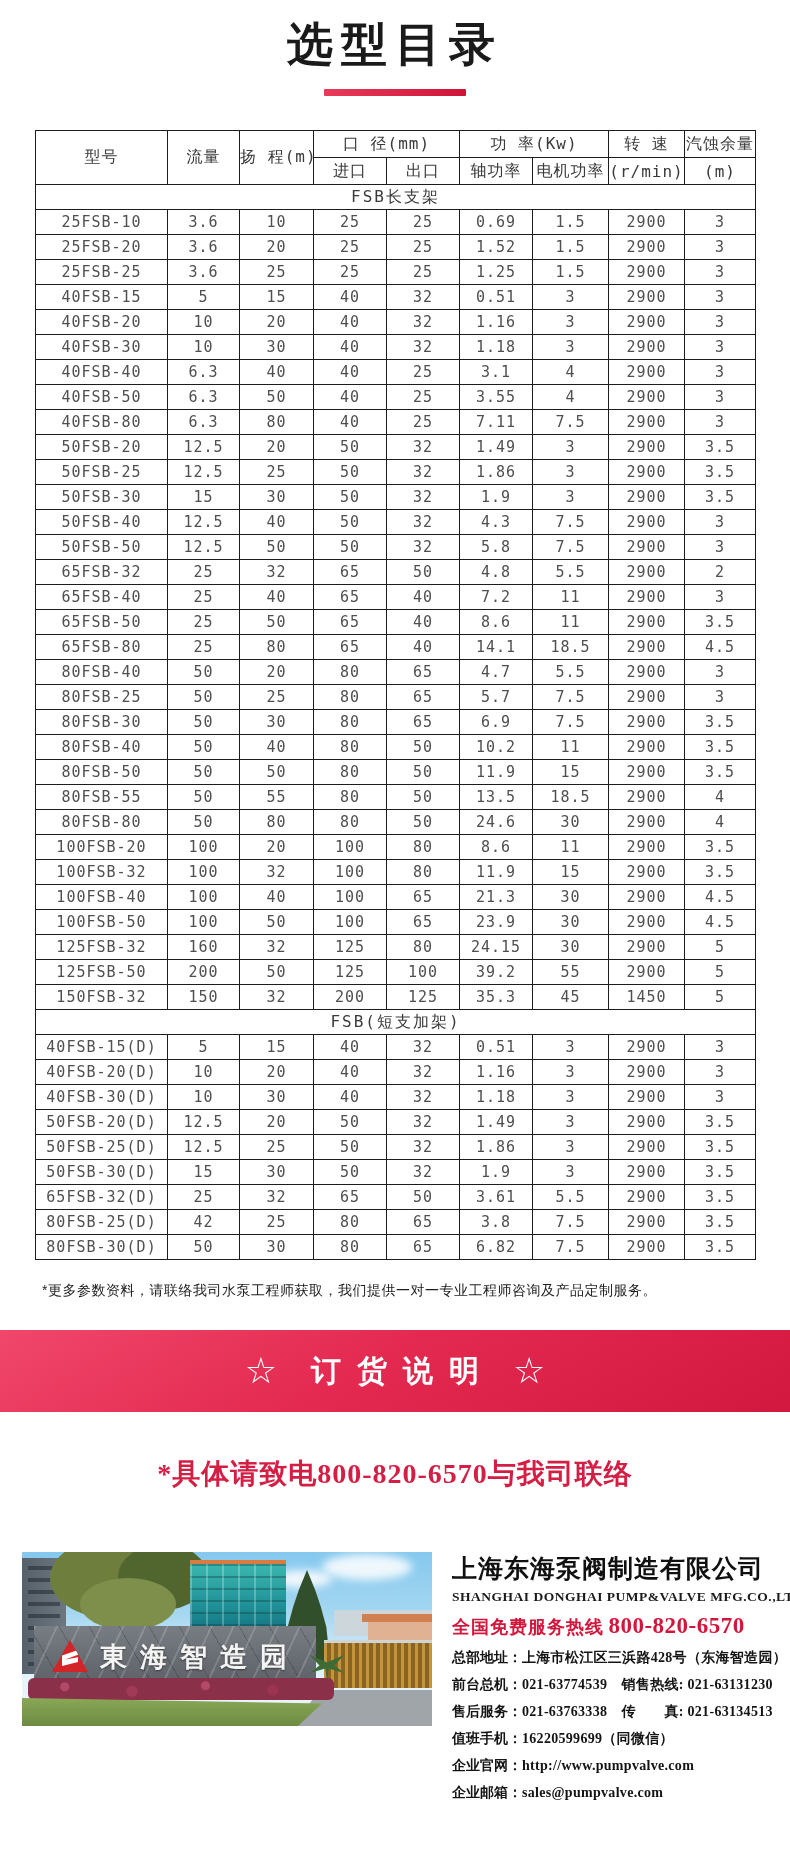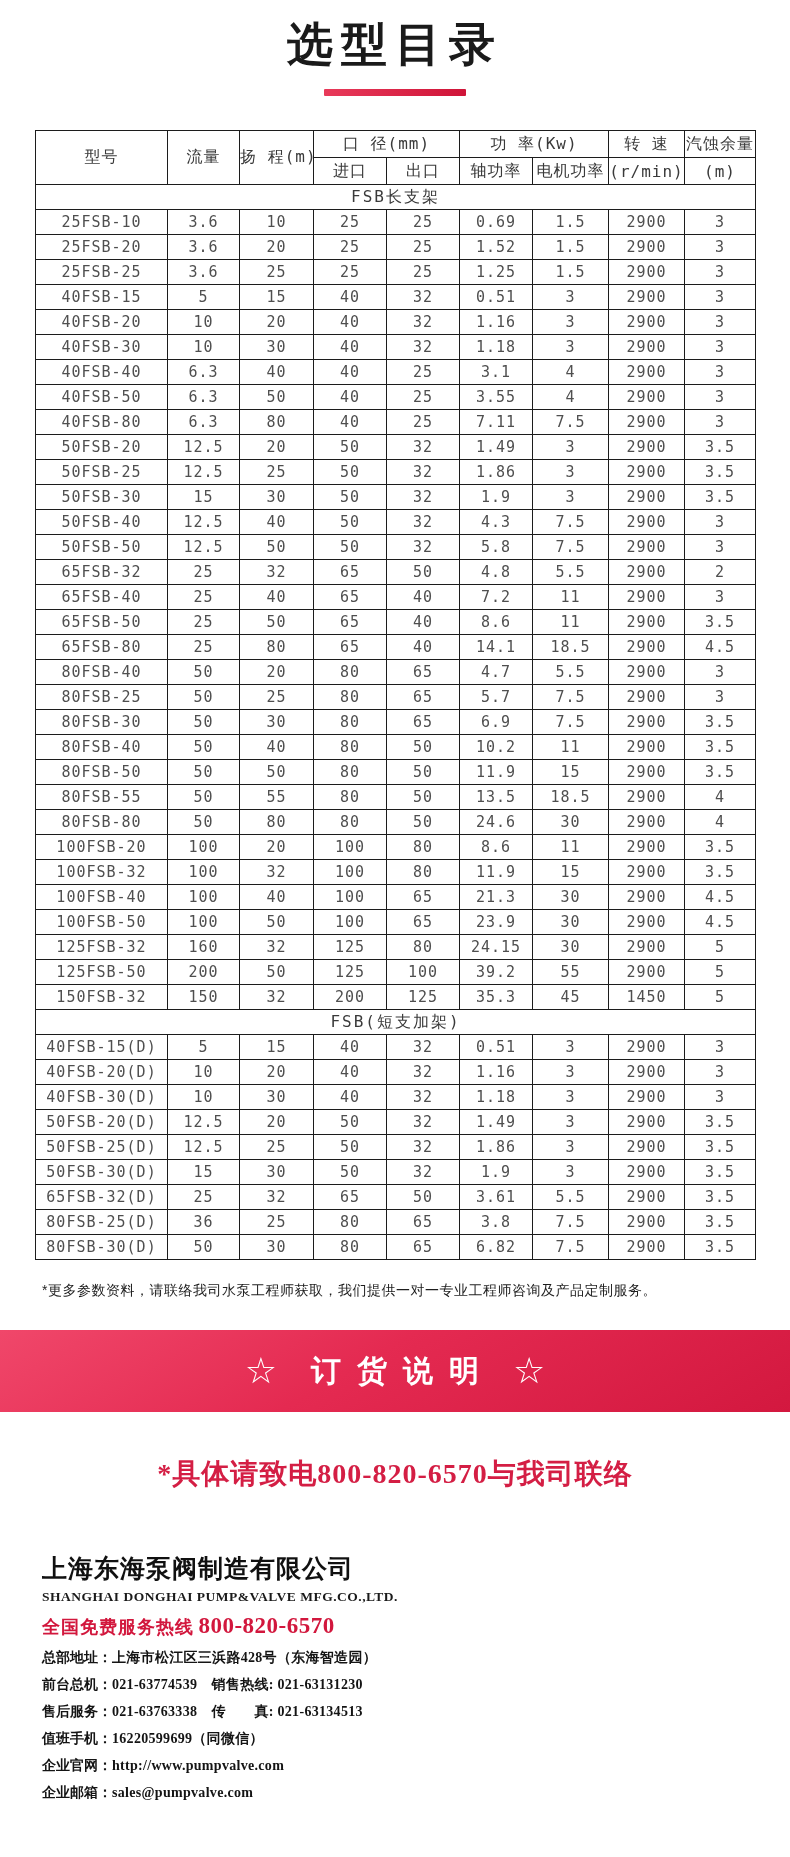--- a/index.html
+++ b/index.html
@@ -638,21 +638,21 @@
           <td>32</td>
           <td>65</td>
           <td>50</td>
           <td>3.61</td>
           <td>5.5</td>
           <td>2900</td>
           <td>3.5</td>
         </tr>
         <tr>
           <td>80FSB-25(D)</td>
-          <td>36</td>
+          <td>42</td>
           <td>25</td>
           <td>80</td>
           <td>65</td>
           <td>3.8</td>
           <td>7.5</td>
           <td>2900</td>
           <td>3.5</td>
         </tr>
         <tr>
           <td>80FSB-30(D)</td>
@@ -676,20 +676,42 @@
   <span class="banner-text">订货说明</span>
   <span class="star">☆</span>
 </div>
 
 <div class="notice">
   <div class="line">*具体请致电800-820-6570与我司联络</div>
 </div>
 
 <div class="footer">
 
+  <div class="photo">
+    <div class="ph-cloud" style="left:300px;top:2px;width:90px;height:26px;"></div>
+    <div class="ph-cloud" style="left:250px;top:18px;width:60px;height:18px;"></div>
+    <div class="ph-bldg-left"></div>
+    <div class="ph-tree" style="left:28px;top:-14px;width:120px;height:80px;background:#6e7f3d;"></div>
+    <div class="ph-tree" style="left:96px;top:-8px;width:90px;height:66px;background:#51652e;"></div>
+    <div class="ph-tree" style="left:58px;top:26px;width:96px;height:52px;background:#7d8f4a;"></div>
+    <div class="ph-glass"></div>
+    <div class="ph-pine"></div>
+    <div class="ph-far" style="left:312px;top:58px;width:98px;height:26px;"></div>
+    <div class="ph-roof" style="left:340px;top:62px;width:70px;height:8px;"></div>
+    <div class="ph-far" style="left:346px;top:70px;width:64px;height:22px;background:#e0b193;"></div>
+    <div class="ph-gate"></div>
+    <div class="ph-road"></div>
+    <div class="ph-wall">
+      <div class="ph-logo"></div>
+      <div class="ph-wall-text">東海智造园</div>
+    </div>
+    <div class="ph-palm"></div>
+    <div class="ph-hedge"></div>
+    <div class="ph-grass"></div>
+  </div>
 
   <div class="info">
     <div class="company-cn">上海东海泵阀制造有限公司</div>
     <div class="company-en">SHANGHAI DONGHAI PUMP&amp;VALVE MFG.CO.,LTD.</div>
     <div class="hotline">
       <span class="hl-label">全国免费服务热线</span>
       <span class="hl-number">800-820-6570</span>
     </div>
     <div class="contact-list" id="contact-list">
         <div class="contact-line"><span class="c-label">总部地址：</span><span class="c-value">上海市松江区三浜路428号（东海智造园）</span></div>

